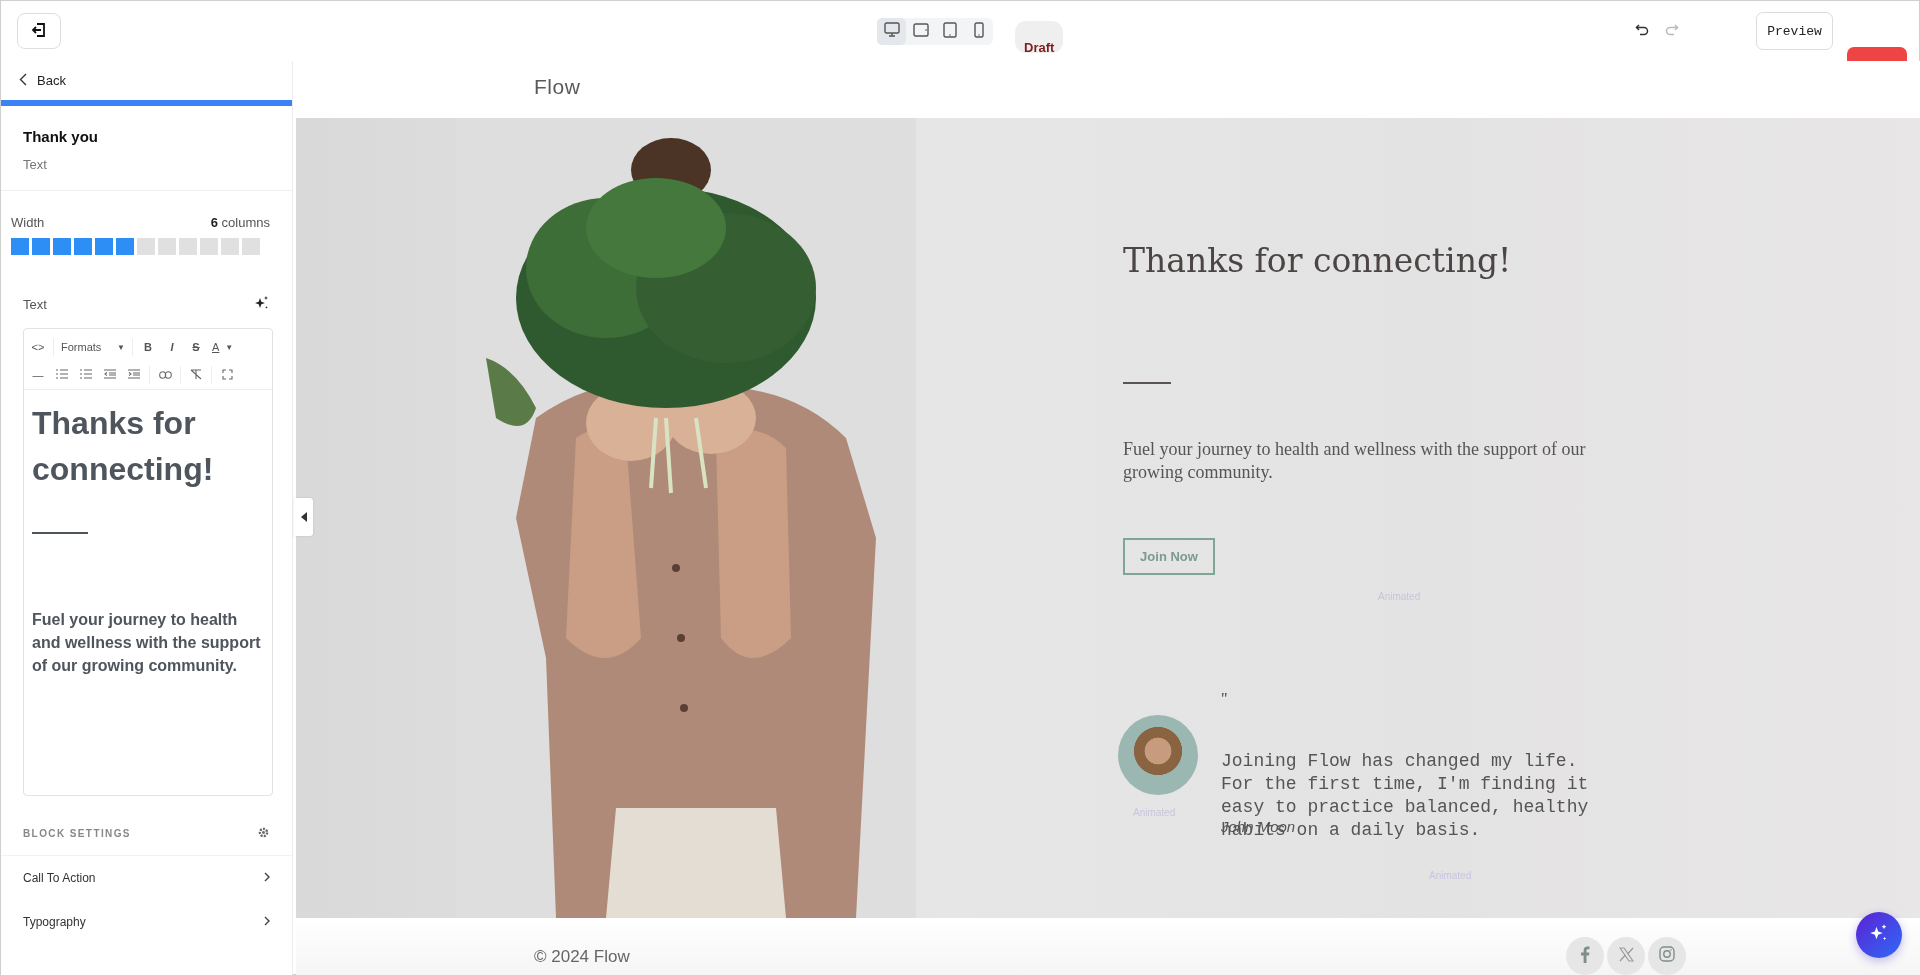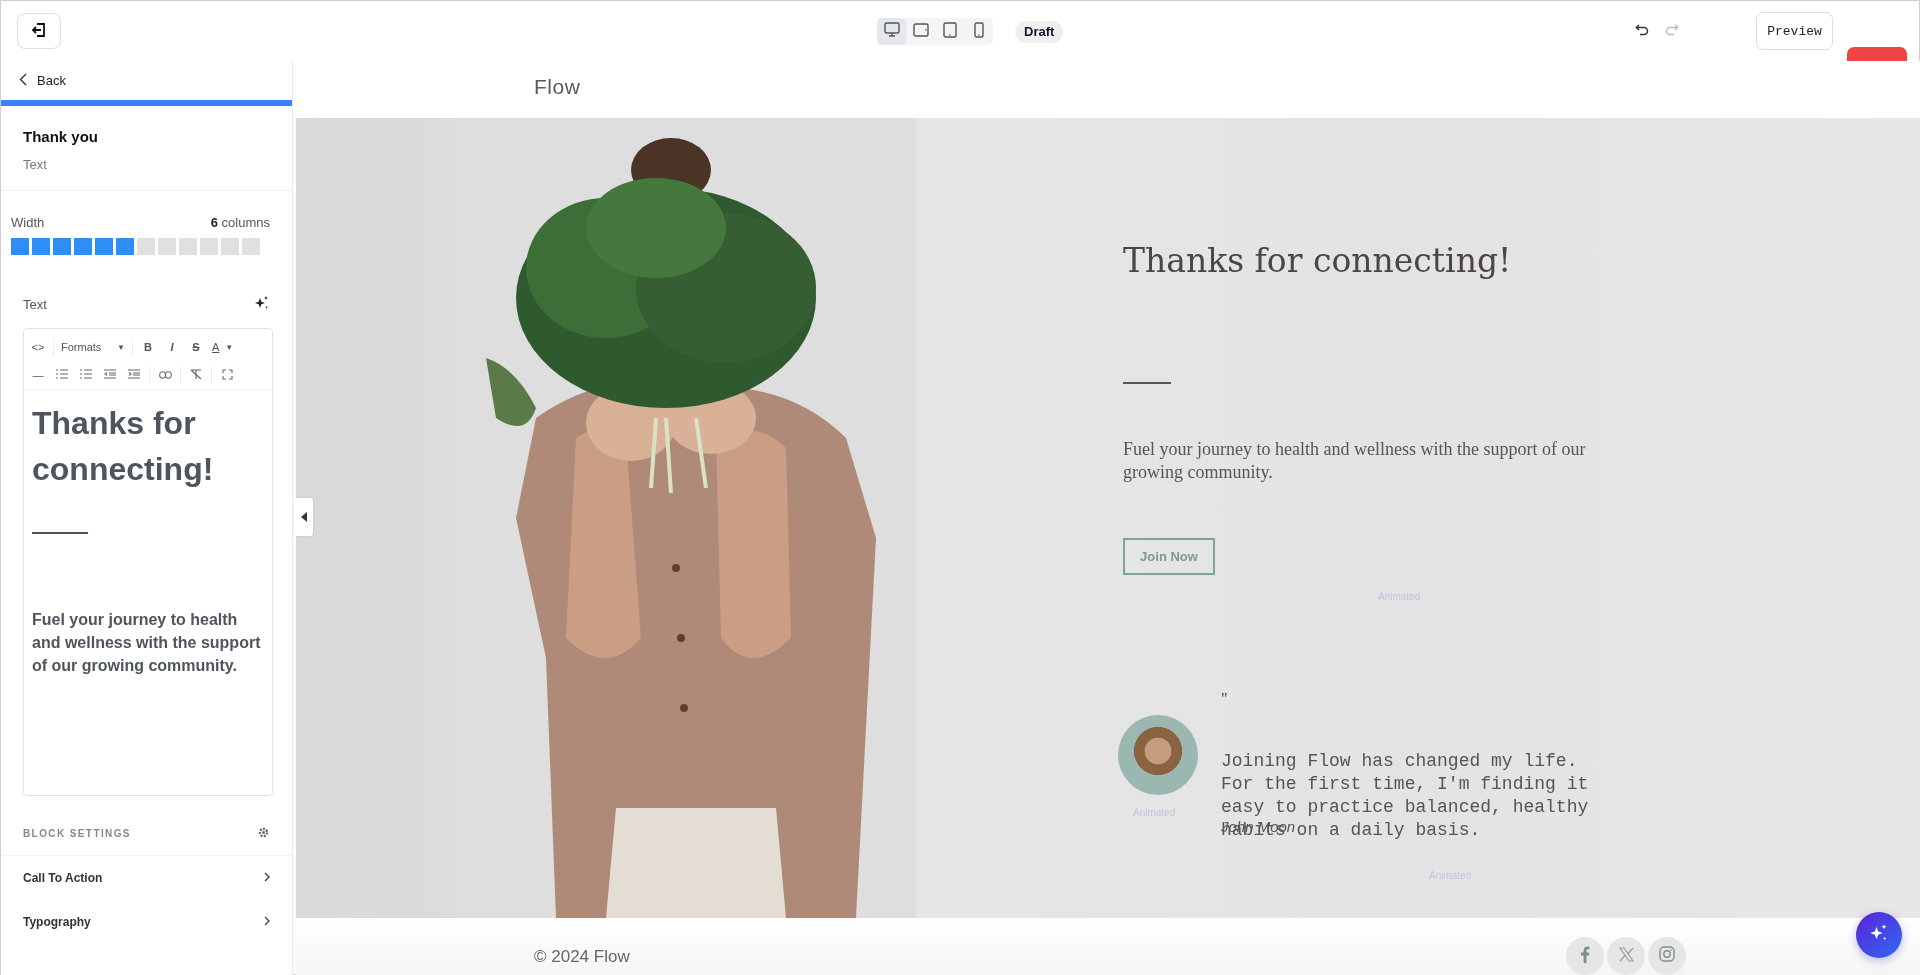--- a/index.html
+++ b/index.html
@@ -5,21 +5,21 @@
   * { box-sizing: border-box; margin: 0; padding: 0; }
   html, body { width: 1920px; height: 975px; overflow: hidden; background: #fff; font-family: "Liberation Sans", sans-serif; color: #1a1a1a; }
   .app { position: relative; width: 1920px; height: 975px; border: 1px solid #cfcfcf; background: #fff; }
 
   
   .topbar { position: absolute; left: 0; top: 0; width: 1918px; height: 60px; background: #fff; }
   .exit-btn { position: absolute; left: 16px; top: 12px; width: 44px; height: 36px; border: 1px solid #dedede; border-radius: 8px; display: flex; align-items: center; justify-content: center; background: #fff; }
   .device-group { position: absolute; left: 876px; top: 17px; height: 27px; display: flex; background: #f3f4f6; border-radius: 6px; }
   .device-btn { width: 29px; height: 27px; display: flex; align-items: center; justify-content: center; border-radius: 5px; }
   .device-btn.active { background: #e4e7eb; }
-  .draft-badge { position: absolute; left: 1014px; top: 20px; height: 22px; padding: 0 9px; border-radius: 11px; background: #efefef; font-size: 13px; font-weight: bold; color: #0f172a; line-height: 22px; }
+  .draft-badge { position: absolute; left: 1014px; top: 20px; height: 22px; padding: 16px 9px; border-radius: 11px; background: #efefef; font-size: 13px; font-weight: bold; color: #7f1d1d; line-height: 22px; }
   .undo-btn { position: absolute; left: 1630px; top: 20px; width: 22px; height: 22px; display:flex; align-items:center; justify-content:center; }
   .redo-btn { position: absolute; left: 1660px; top: 20px; width: 22px; height: 22px; display:flex; align-items:center; justify-content:center; }
   .preview-btn { position: absolute; left: 1755px; top: 11px; width: 77px; height: 38px; border: 1px solid #dcdcdc; border-radius: 7px; background: #fff; font-size: 13px; color: #222; display:flex; align-items:center; justify-content:center; font-family: Liberation Mono, monospace; }
   .save-btn { position: absolute; left: 1846px; top: 11px; width: 60px; height: 38px; border-radius: 7px; background: #ef4444; color: #fff; font-size: 13px; display:flex; align-items:center; justify-content:center; border: none; font-family: "Liberation Sans", sans-serif; margin-top: 35px; }
 
   
   .sidebar { position: absolute; left: 0; top: 60px; width: 292px; height: 914px; background: #fff; border-right: 1px solid #ececec; overflow: hidden; }
   .back-row { height: 45px; display: flex; align-items: center; padding-left: 18px; border-bottom: 6px solid #3b82f6; font-size: 13px; color: #222; }
   .back-row span.lbl { margin-left: 10px; }
   .block-head { padding: 22px 22px 18px 22px; border-bottom: 1px solid #f0f0f0; }
@@ -36,21 +36,21 @@
   .tb { padding: 4px 3px 0 3px; border-bottom: 1px solid #eee; }
   .tb-row { display: flex; height: 28px; align-items: center; gap: 2px; }
   .tb-btn { height: 24px; min-width: 22px; padding: 0 3px; display:flex; align-items:center; justify-content:center; font-size: 11px; color: #555; border-radius: 3px; }
   .tb-sep { width: 1px; height: 18px; background: #eee; margin: 0 2px; }
   .ed-body { padding: 10px 8px; color: #4e555c; }
   .ed-h { font-size: 32px; font-weight: bold; line-height: 46px; }
   .ed-rule { width: 56px; height: 2px; background: #4e555c; margin-top: 40px; }
   .ed-p { font-size: 16px; font-weight: bold; line-height: 23px; margin-top: 74px; }
   .bs-row { display:flex; justify-content: space-between; align-items:center; padding: 0 22px; height: 44px; margin-top: 16px; border-bottom: 1px solid #f2f2f2; }
   .bs-label { font-size: 10px; letter-spacing: 1.4px; color: #888; font-weight: bold; }
-  .acc-row { display:flex; justify-content: space-between; align-items:center; padding: 0 22px; height: 44px; font-size: 12px; font-weight: bold; color: #333; }
+  .acc-row { display:flex; justify-content: space-between; align-items:center; padding: 0 22px; height: 44px; font-size: 12px; font-weight: normal; color: #333; }
 
   
   .canvas { position: absolute; left: 295px; top: 60px; width: 1626px; height: 914px; background: #bef264; overflow: hidden; }
   .collapse-tab { position: absolute; left: 293px; top: 497px; width: 19px; height: 38px; background: #fff; border-radius: 0 3px 3px 0; box-shadow: 0 0 2px rgba(0,0,0,0.15); display:flex; align-items:center; justify-content:center; z-index: 5; }
   .site-header { position: absolute; left: 0; top: 0; width: 1626px; height: 57px; background: #fff; box-shadow: 0 1px 3px rgba(0,0,0,0.05); }
   .site-logo { position: absolute; left: 238px; top: 14px; font-size: 21px; color: #5a5a5a; letter-spacing: 0.5px; }
   .hero { position: absolute; left: 0; top: 57px; width: 1626px; height: 800px; background: linear-gradient(90deg, #d9d9d9 0%, #e6e6e6 40%, #e4e3e3 70%, #e8e6e6 100%); }
   .photo { position: absolute; left: 160px; top: 0; width: 460px; height: 800px; }
   .hero-title { position: absolute; left: 827px; top: 123px; font-family: "DejaVu Serif", serif; font-size: 33px; color: #4b4545; }
   .hero-rule { position: absolute; left: 827px; top: 264px; width: 48px; height: 2px; background: #5a5454; }

